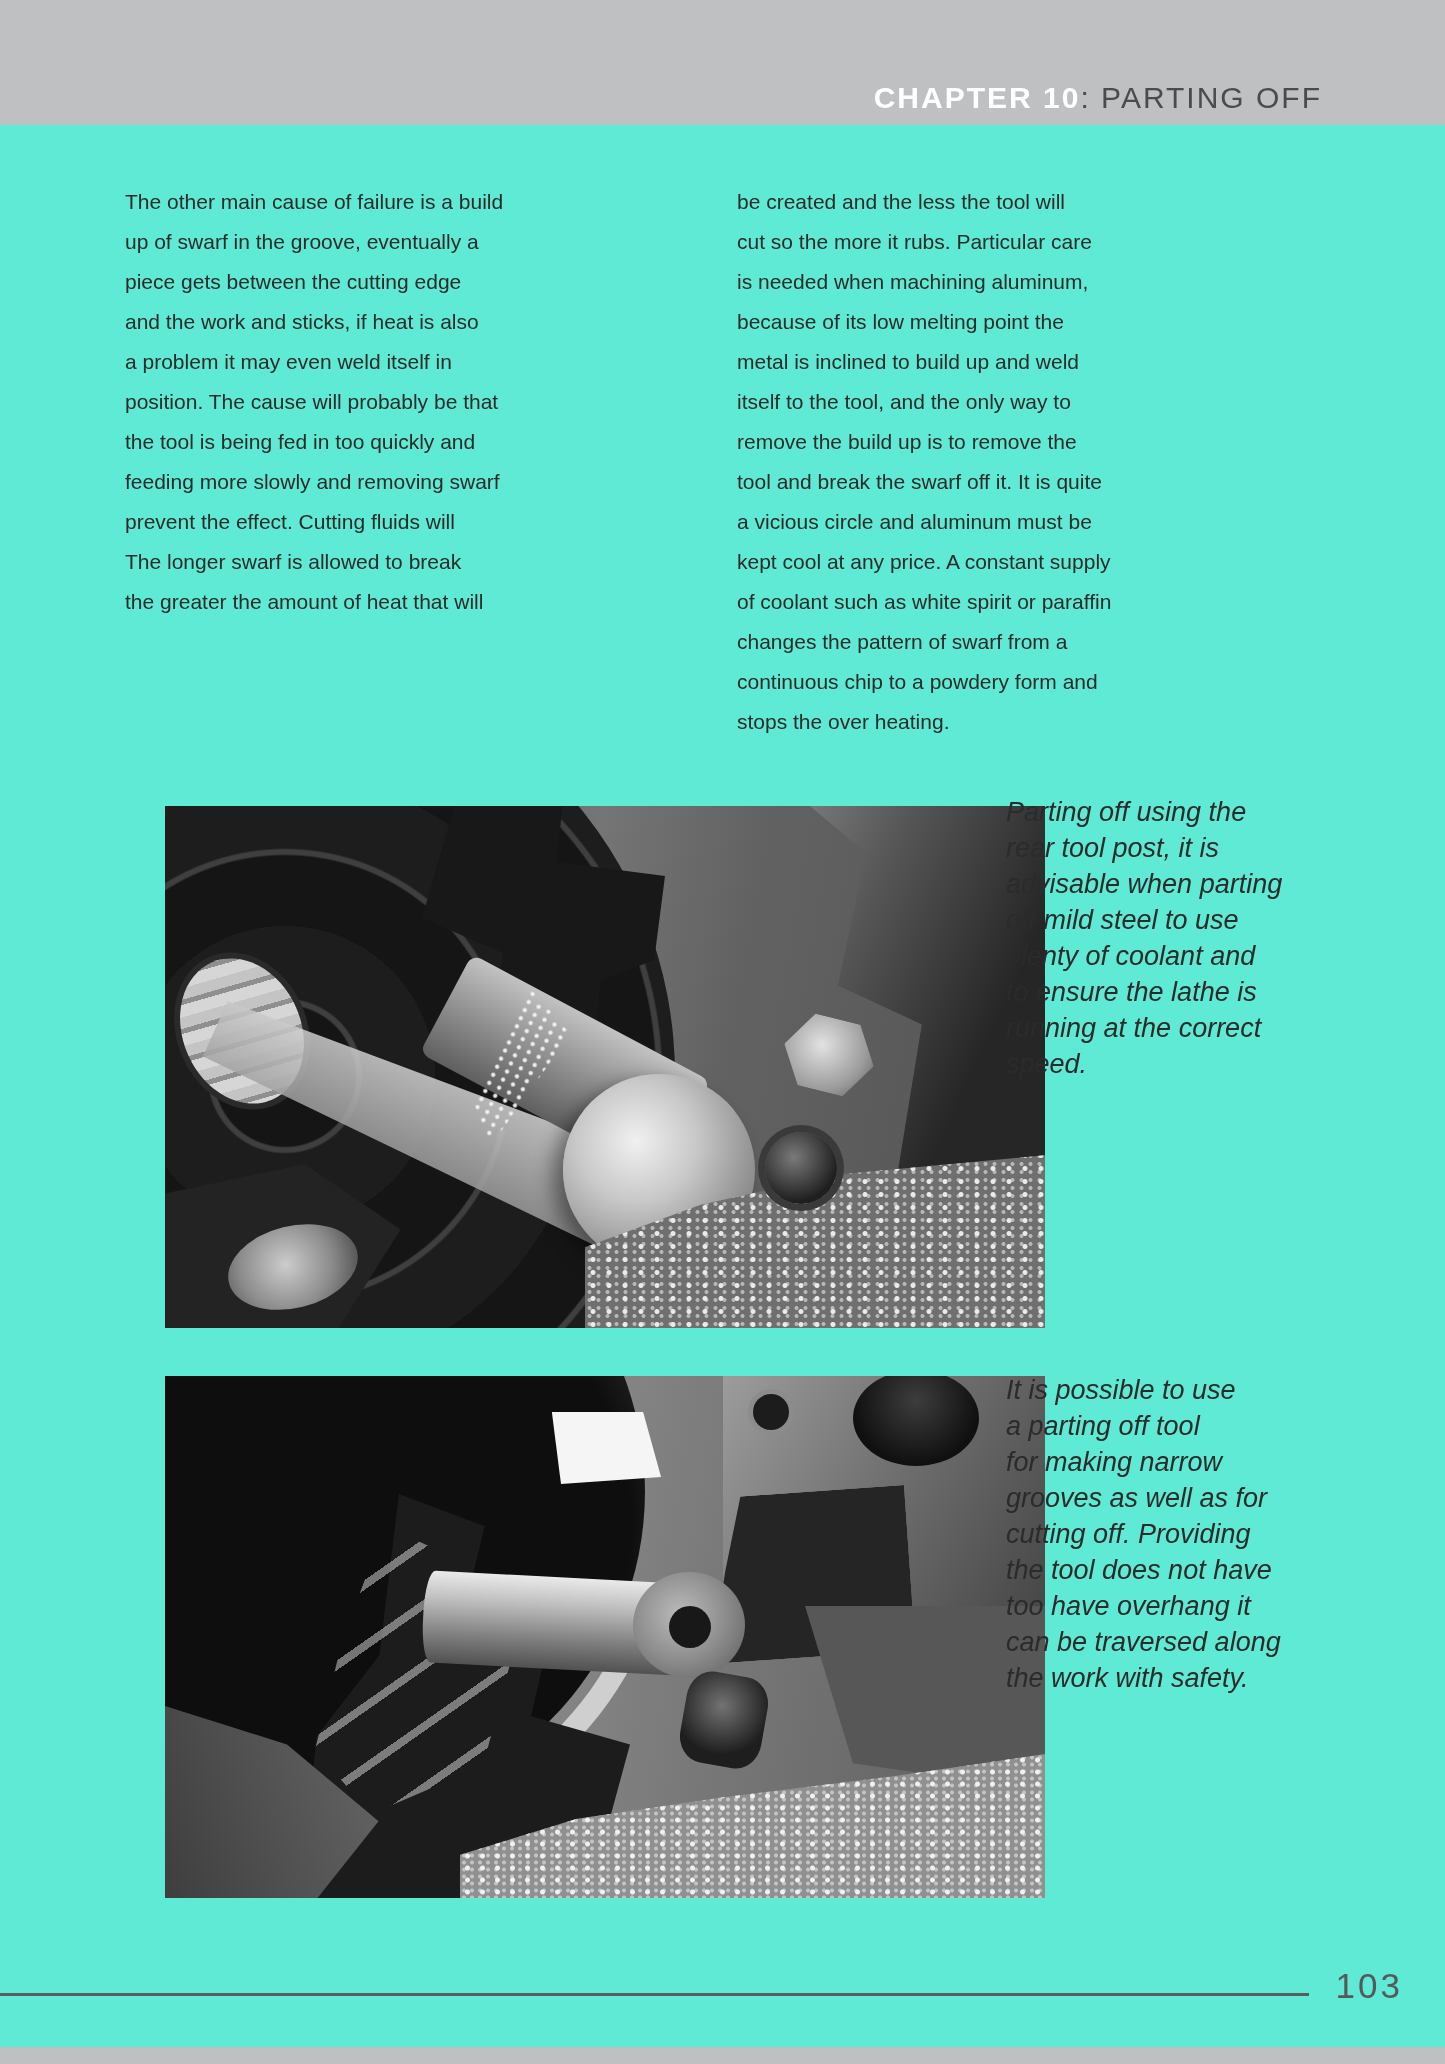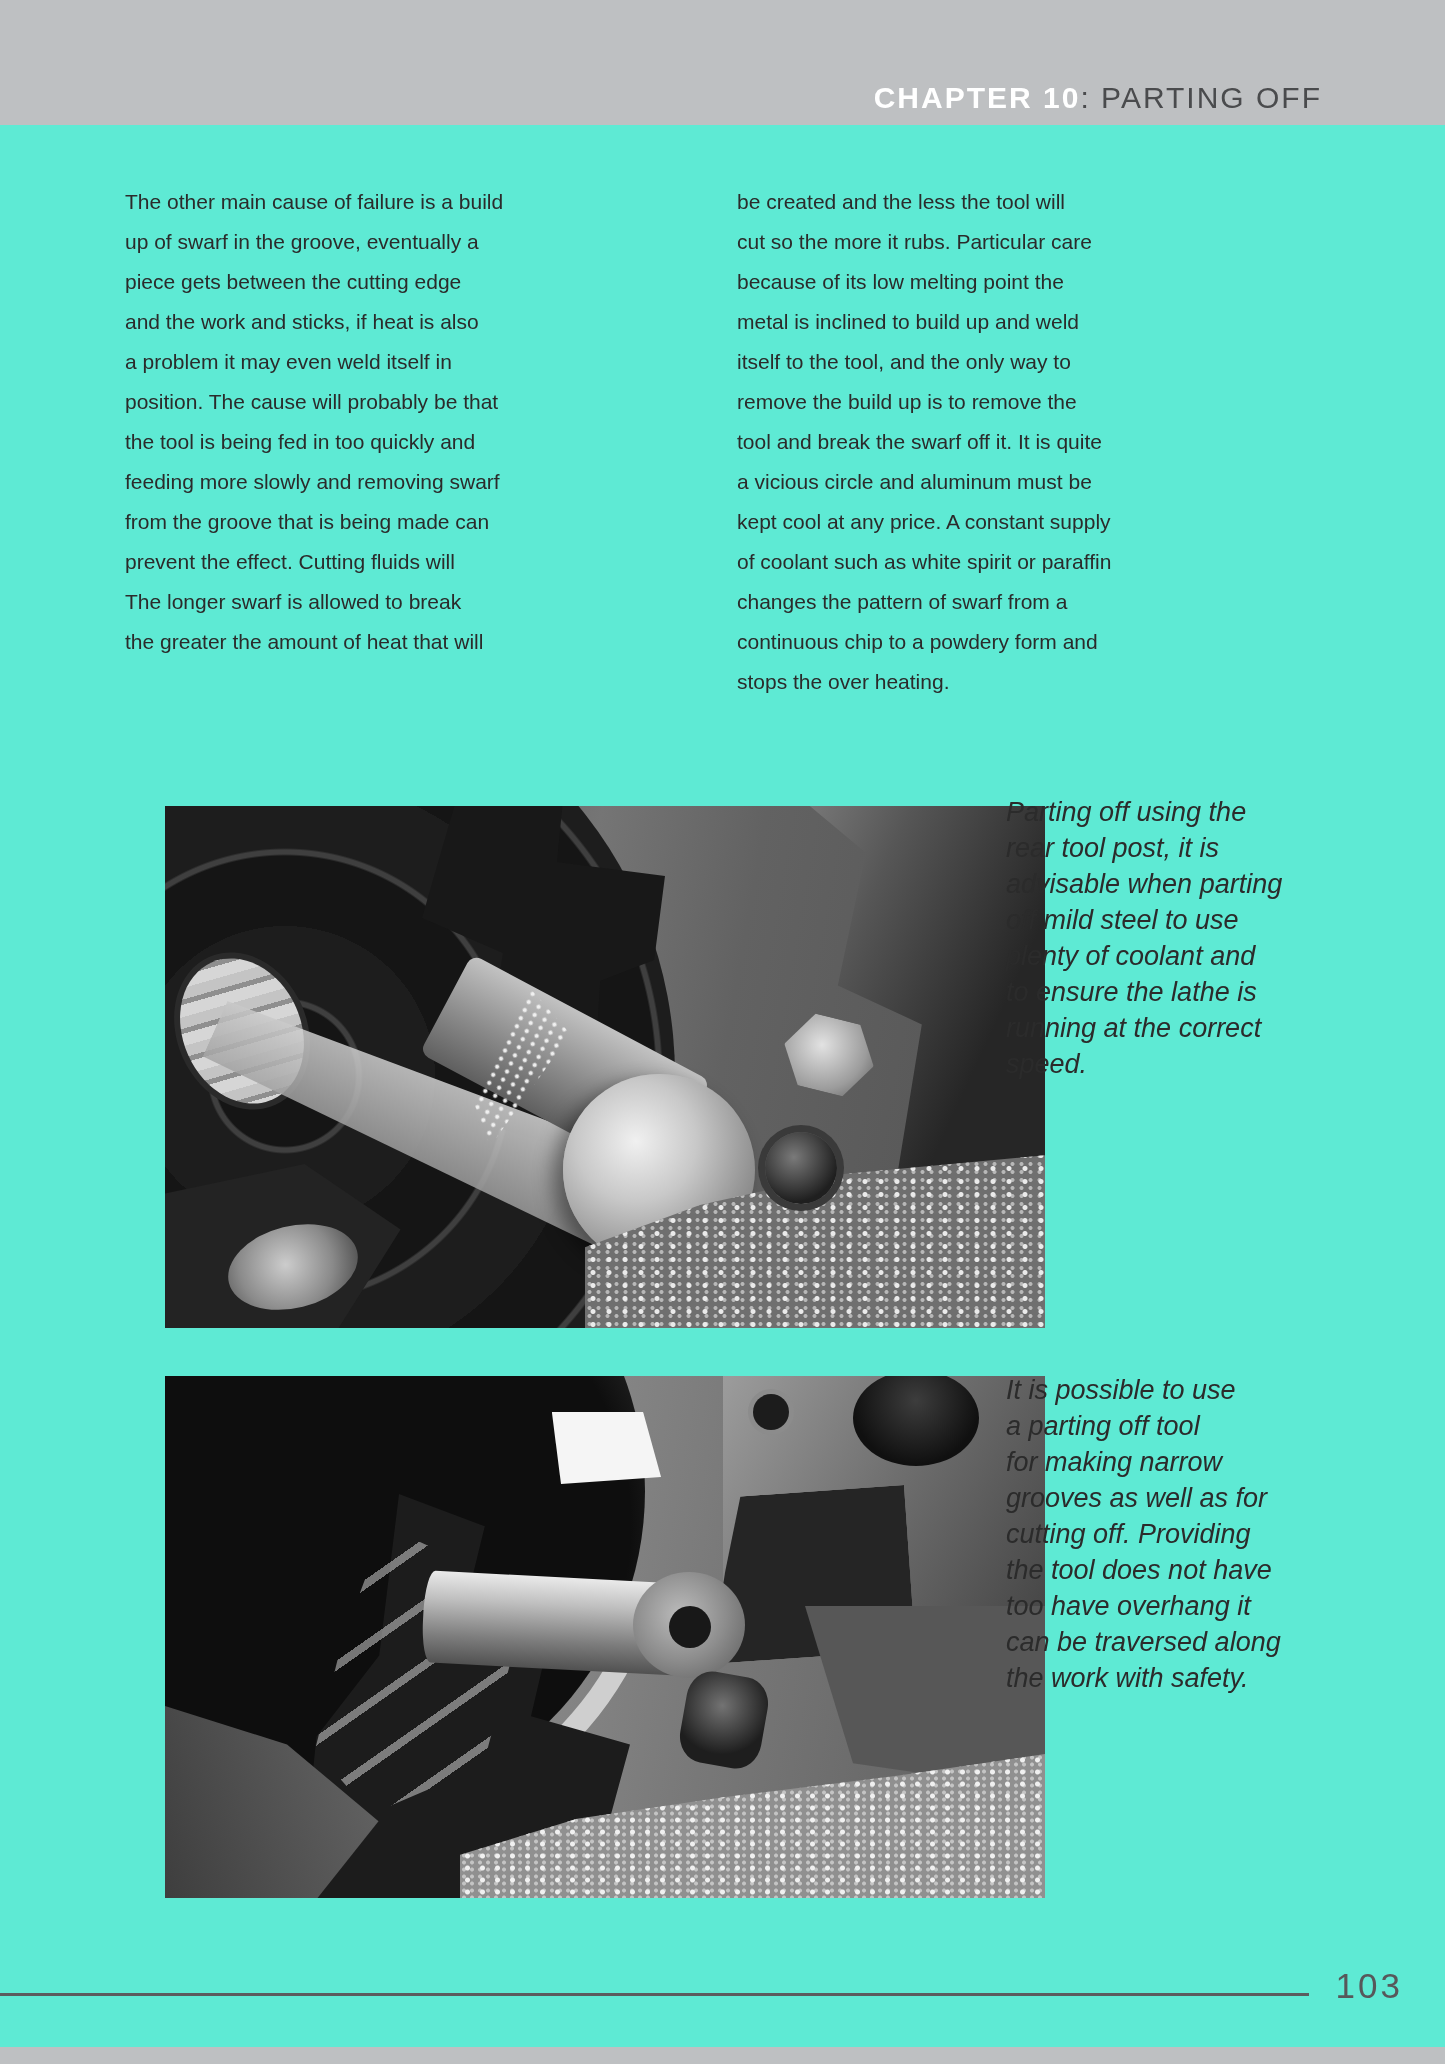--- a/index.html
+++ b/index.html
@@ -111,28 +111,28 @@
 
   <section class="bodytext col1">
       <div class="tline">The other main cause of failure is a build</div>
       <div class="tline">up of swarf in the groove, eventually a</div>
       <div class="tline">piece gets between the cutting edge</div>
       <div class="tline">and the work and sticks, if heat is also</div>
       <div class="tline">a problem it may even weld itself in</div>
       <div class="tline">position. The cause will probably be that</div>
       <div class="tline">the tool is being fed in too quickly and</div>
       <div class="tline">feeding more slowly and removing swarf</div>
-      <div class="tline">from the groove that is being made can</div>
       <div class="tline">prevent the effect. Cutting fluids will</div>
       <div class="tline">The longer swarf is allowed to break</div>
       <div class="tline">the greater the amount of heat that will</div>
     </section>
   <section class="bodytext col2">
       <div class="tline">be created and the less the tool will</div>
       <div class="tline">cut so the more it rubs. Particular care</div>
+      <div class="tline">is needed when machining aluminum,</div>
       <div class="tline">because of its low melting point the</div>
       <div class="tline">metal is inclined to build up and weld</div>
       <div class="tline">itself to the tool, and the only way to</div>
       <div class="tline">remove the build up is to remove the</div>
       <div class="tline">tool and break the swarf off it. It is quite</div>
       <div class="tline">a vicious circle and aluminum must be</div>
       <div class="tline">kept cool at any price. A constant supply</div>
       <div class="tline">of coolant such as white spirit or paraffin</div>
       <div class="tline">changes the pattern of swarf from a</div>
       <div class="tline">continuous chip to a powdery form and</div>

